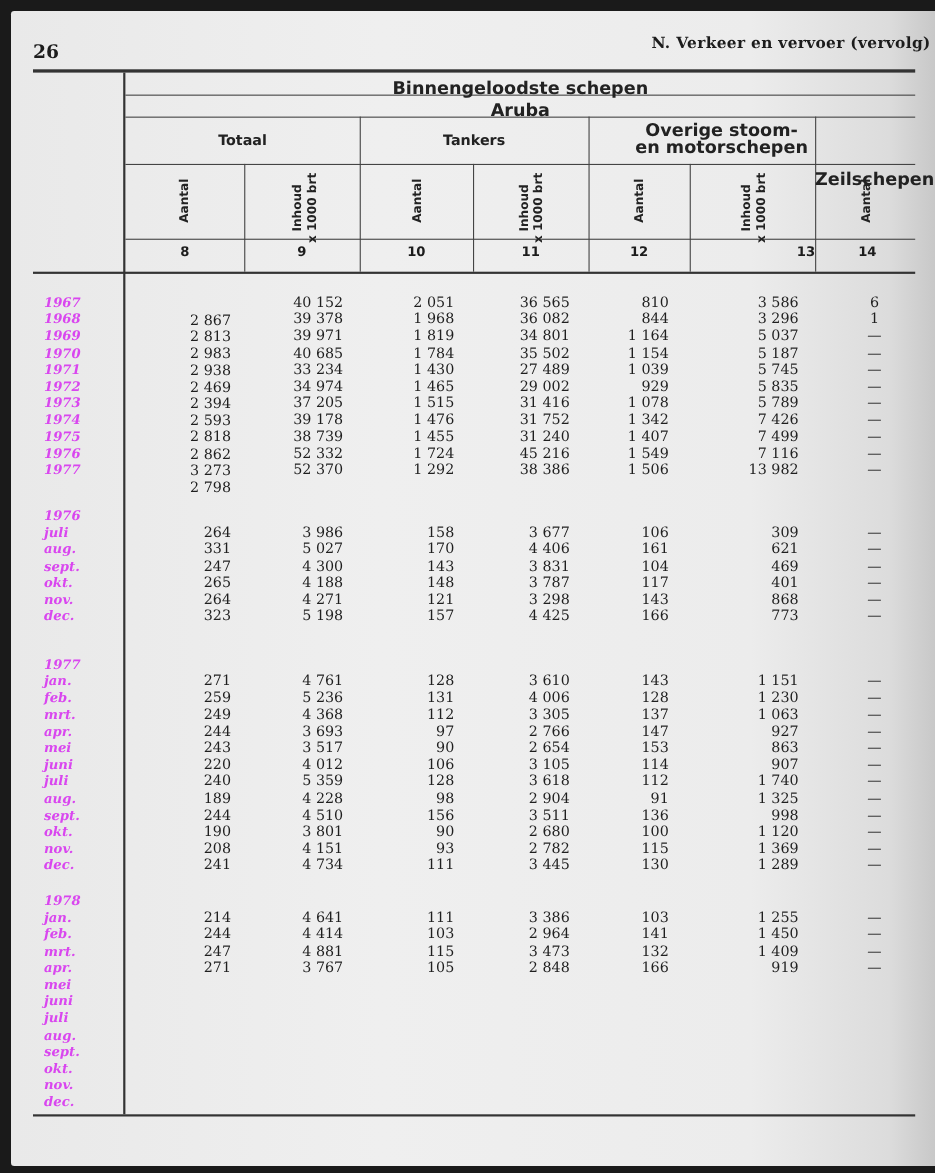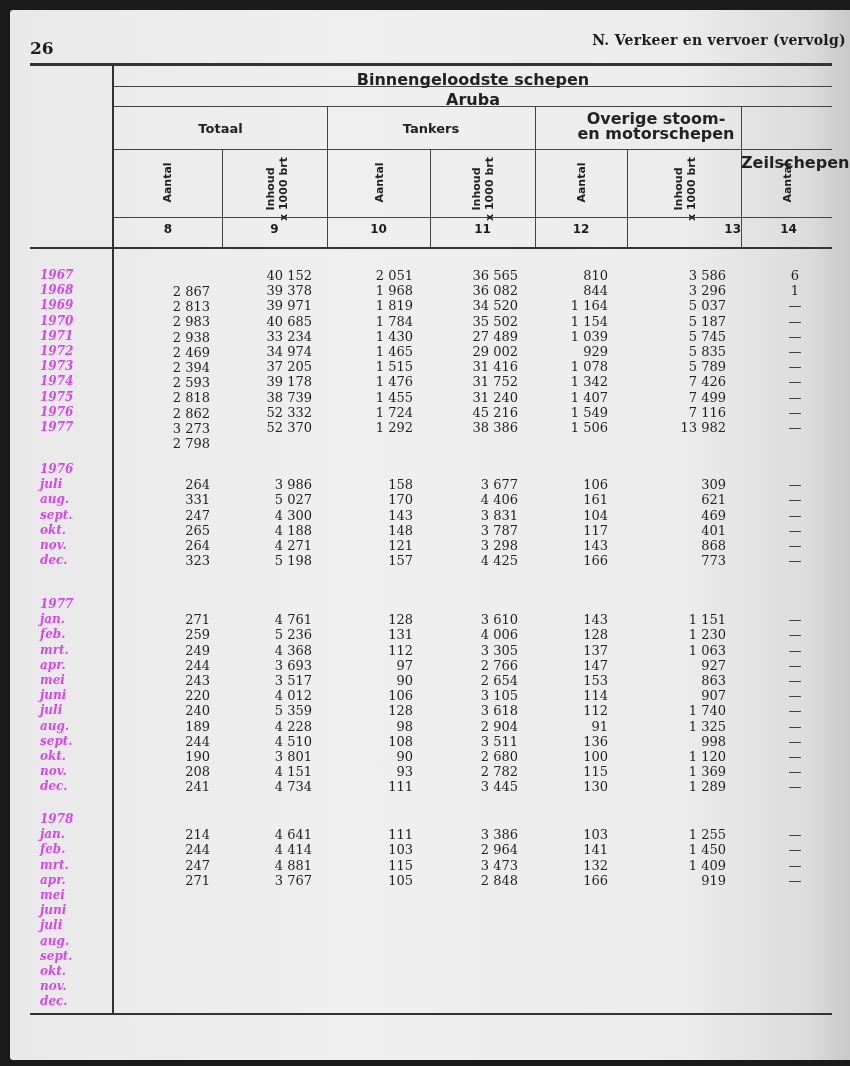--- a/index.html
+++ b/index.html
@@ -161,21 +161,21 @@
       <div>1 465</div>
       <div>1 515</div>
       <div>1 476</div>
       <div>1 455</div>
       <div>1 724</div>
       <div>1 292</div>
     </div>
     <div class="col" style="left: 450px; width: 68px; top: 268px;">
       <div>36 565</div>
       <div>36 082</div>
-      <div>34 520</div>
+      <div>34 801</div>
       <div>35 502</div>
       <div>27 489</div>
       <div>29 002</div>
       <div>31 416</div>
       <div>31 752</div>
       <div>31 240</div>
       <div>45 216</div>
       <div>38 386</div>
     </div>
     <div class="col" style="left: 550px; width: 58px; top: 268px;">
@@ -327,21 +327,21 @@
     </div>
     <div class="col" style="left: 345px; width: 68px; top: 612.2px;">
       <div>128</div>
       <div>131</div>
       <div>112</div>
       <div>97</div>
       <div>90</div>
       <div>106</div>
       <div>128</div>
       <div>98</div>
-      <div>108</div>
+      <div>156</div>
       <div>90</div>
       <div>93</div>
       <div>111</div>
     </div>
     <div class="col" style="left: 450px; width: 68px; top: 612.2px;">
       <div>3 610</div>
       <div>4 006</div>
       <div>3 305</div>
       <div>2 766</div>
       <div>2 654</div>

